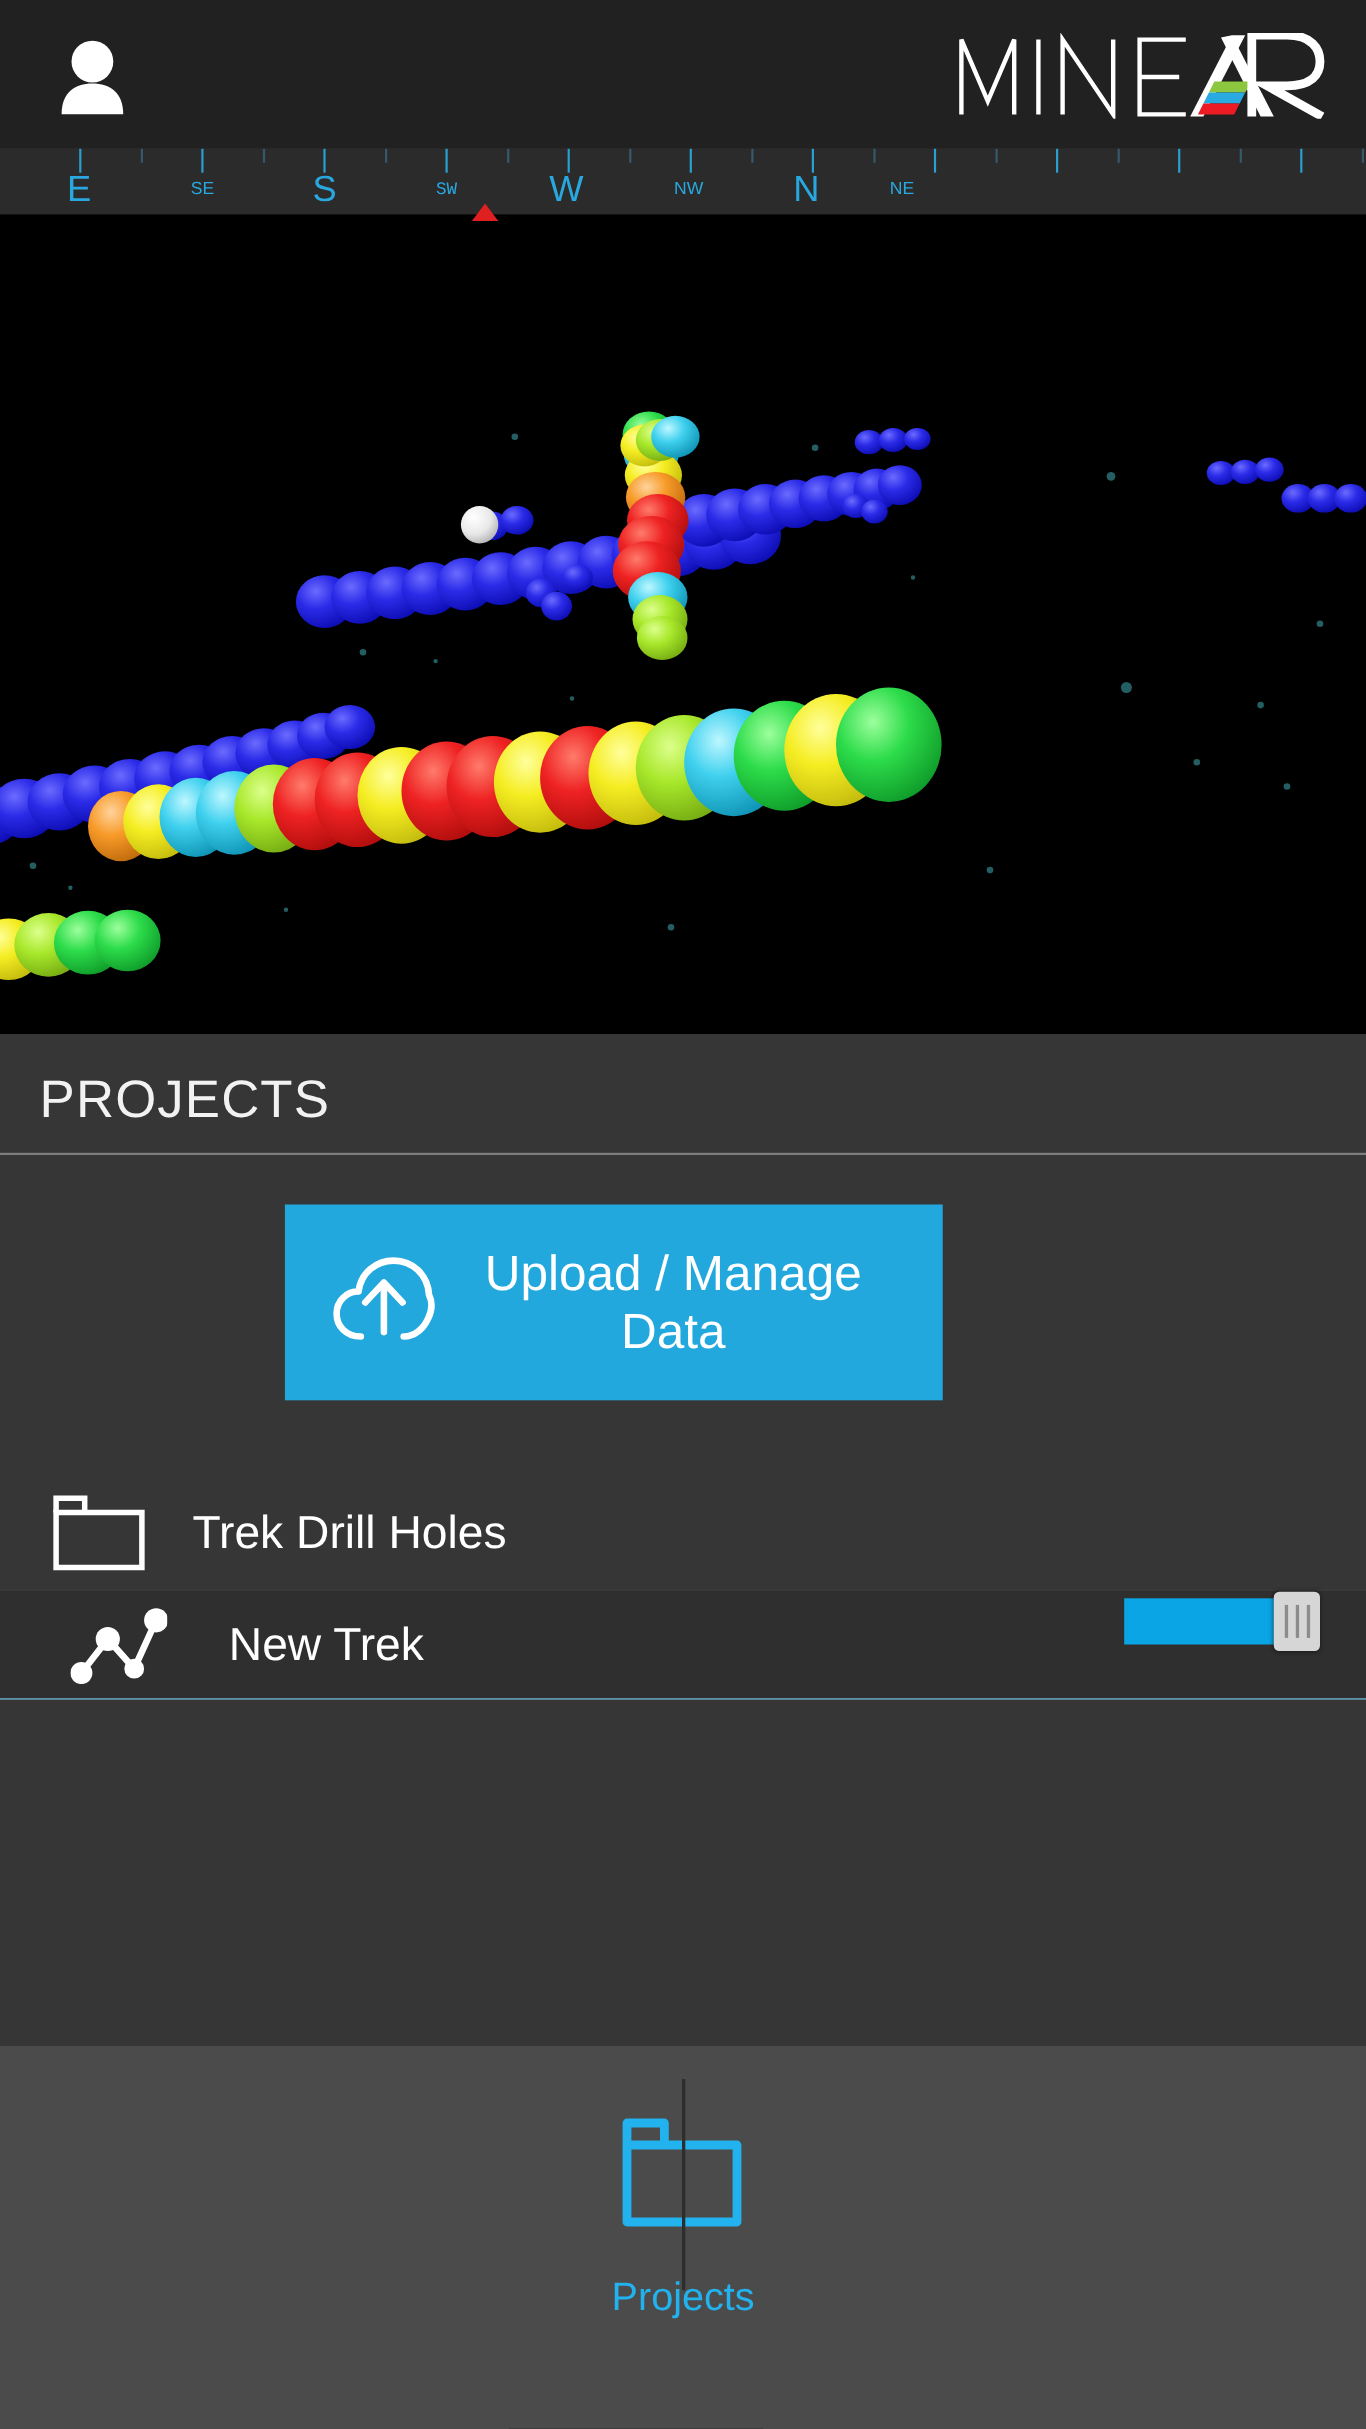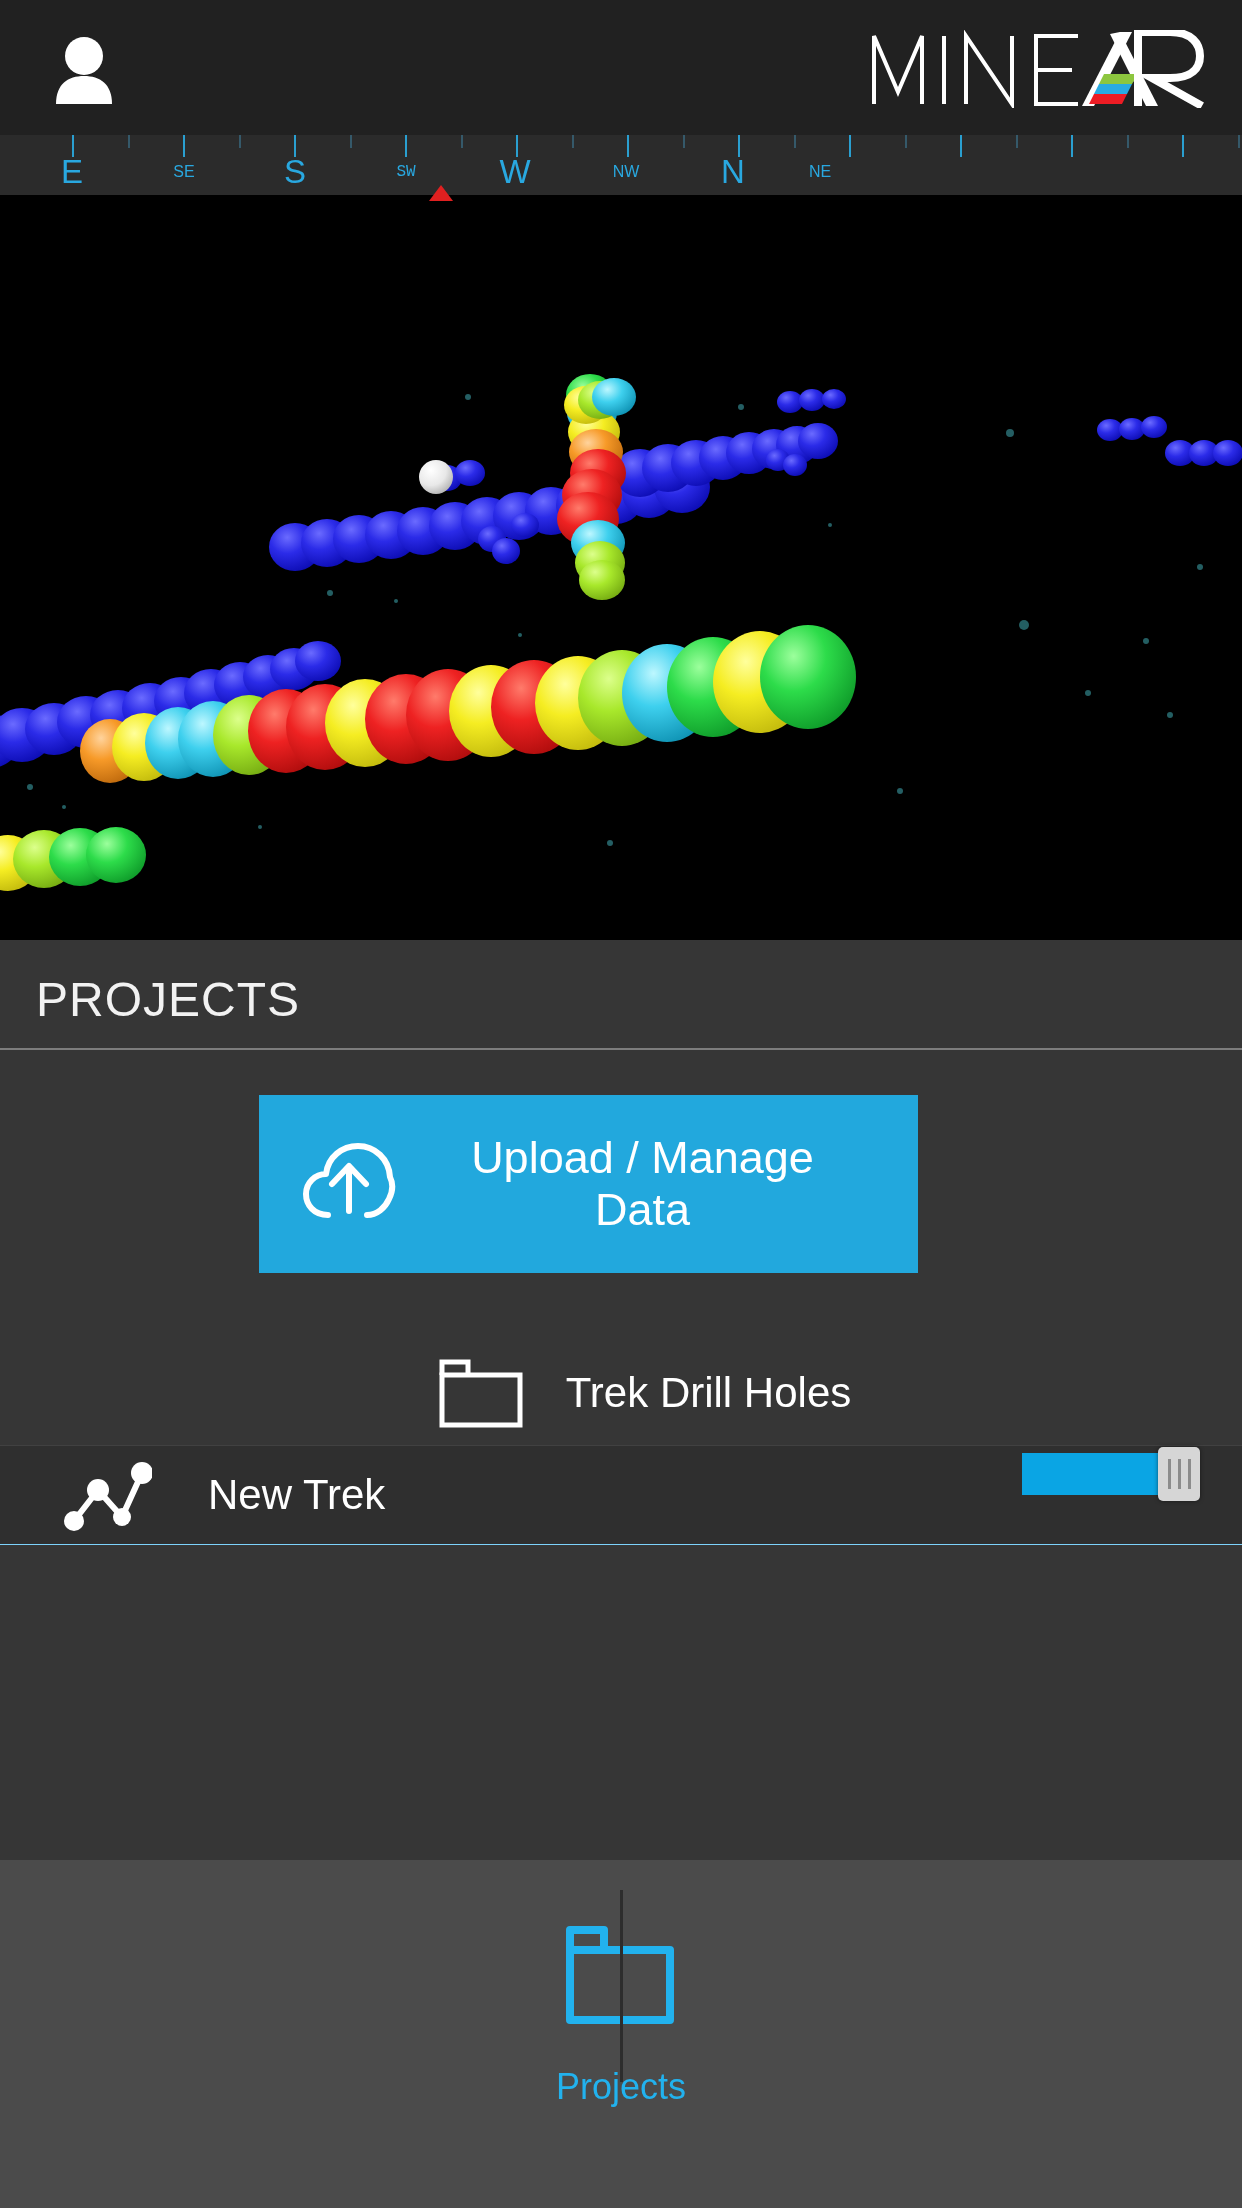--- a/index.html
+++ b/index.html
@@ -70,37 +70,37 @@
     position:absolute; left:36px; top:32px;
     font-size:48px; color:#f2f2f2; letter-spacing:1px; font-weight:400;
   }
   #panel-divider{
     position:absolute; left:0; top:108px; width:1242px; height:2px;
     background:#7d7d7d;
   }
 
   #upload-btn{
     position:absolute; left:259px; top:155px;
-    width:659px; height:178px;
+    width:598px; height:178px;
     background:#22a8dd;
     display:flex; align-items:center; cursor:pointer;
     border:none;
     gap:24px;
   }
   #upload-icon{ margin-left:42px; flex:0 0 auto; }
   #upload-label{
     flex:1; text-align:center; color:#ffffff;
     font-size:45px; font-weight:400; padding-right:54px;
   }
 
   .proj-row{
     position:absolute; left:0; width:1242px;
     display:flex; align-items:center;
   }
-  #folder-row{ top:400px; height:105px; background:#363636;justify-content:center; }
+  #folder-row{ top:400px; height:105px; background:#363636; }
   #item-row{ top:505px; height:100px; background:#2f2f2f;
              border-top:1px solid #414141; border-bottom:1px solid #7dd3fc; }
 
   .row-icon{ flex:0 0 auto; display:flex; align-items:center; justify-content:center; }
   #folder-row .row-icon{ width:120px; margin-left:30px; }
   #item-row .row-icon{ width:120px; margin-left:48px; }
 
   .row-label{ color:#ffffff; font-size:42px; font-weight:400; }
   #folder-row .row-label{ margin-left:25px; }
   #item-row .row-label{ margin-left:40px; font-size:42px; }

